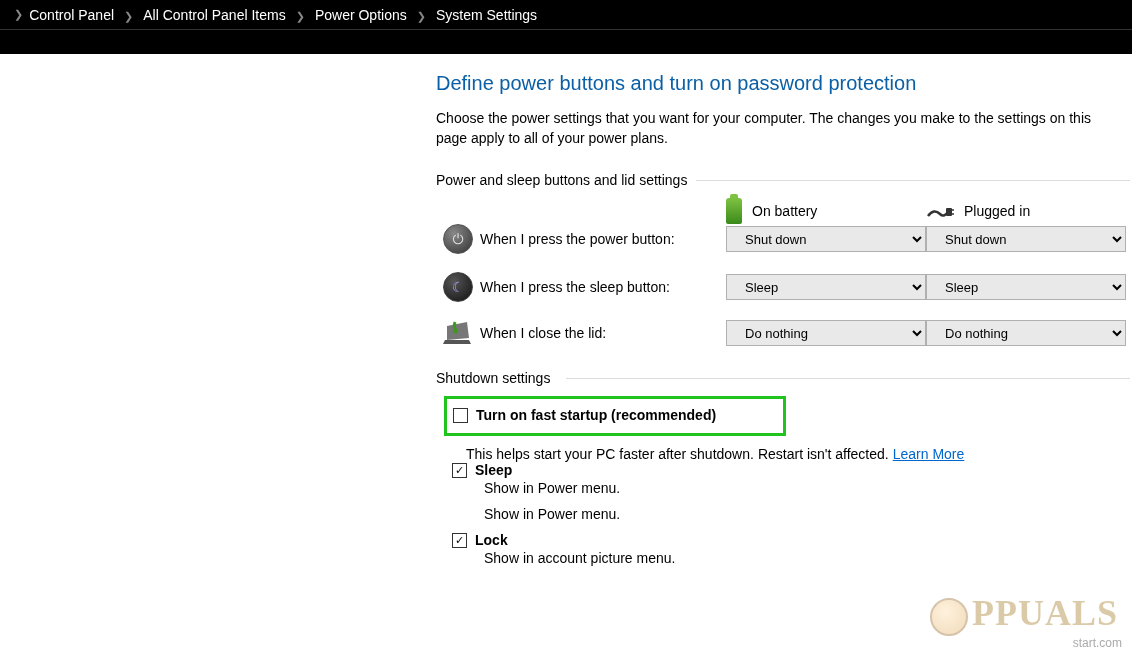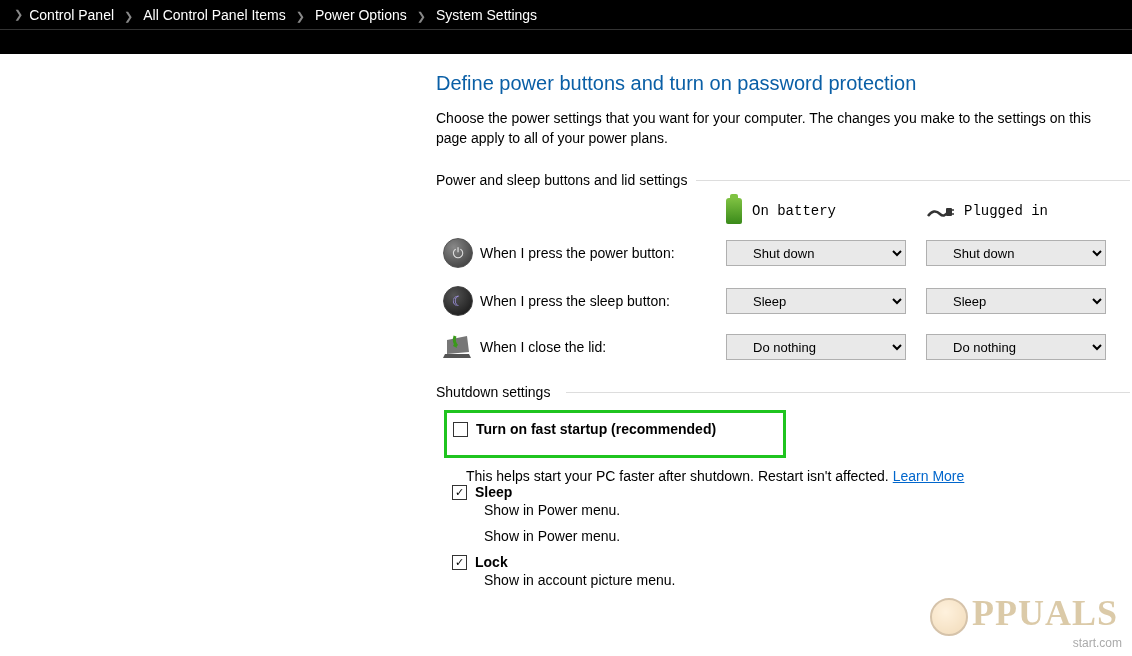--- a/index.html
+++ b/index.html
@@ -54,22 +54,20 @@
       left: 260px;
       right: 0;
       top: 50%;
       border-top: 1px solid #ddd;
       z-index: -1;
     }
     .section-header.shutdown::after { left: 130px; }
     .columns-header {
       display: flex;
       margin-top: 8px;
-      margin-bottom: 14px;
-      font-family: Liberation Mono, monospace;
     }
     .col-spacer { width: 290px; }
     .col-head {
       width: 200px;
       display: flex;
       align-items: center;
       gap: 10px;
     }
     .battery-icon {
       width: 16px; height: 26px;
@@ -90,27 +88,27 @@
     .plug-icon svg { width: 28px; height: 18px; }
     .setting-row {
       display: flex;
       align-items: center;
       margin-bottom: 18px;
     }
     .row-icon { width: 44px; display: flex; justify-content: center; }
     .row-label { width: 246px; font-size: 14px; }
     .select-cell { width: 200px; }
     select {
-      width: 180px;
+      width: 200px;
       height: 26px;
       font-size: 13px;
       font-family: inherit;
       background: #e9e9e9;
       border: 1px solid #b0b0b0;
-      padding: 2px 22px;
+      padding: 2px 14px;
     }
     .power-btn-icon {
       width: 30px; height: 30px; border-radius: 50%;
       background: radial-gradient(circle at 35% 30%, #888, #333);
       border: 1px solid #555;
       display: flex; align-items: center; justify-content: center;
       color: #ddd; font-size: 14px;
     }
     .sleep-btn-icon {
       width: 30px; height: 30px; border-radius: 50%;
@@ -118,21 +116,21 @@
       border: 1px solid #444;
       display: flex; align-items: center; justify-content: center;
       color: #b0a0ff; font-size: 14px;
     }
     .lid-icon { width: 34px; height: 26px; position: relative; }
     .lid-icon svg { width: 34px; height: 26px; }
     .shutdown-section { margin-top: 24px; }
     .shutdown-item { margin-left: 16px; margin-bottom: 10px; }
     .shutdown-item.highlighted-box {
       border: 3px solid #1fc41f;
-      padding: 8px 6px 18px;
+      padding: 8px 6px 10px;
       margin-left: 8px;
       margin-right: 40px;
       width: 342px;
     }
     .check-row { display: flex; align-items: flex-start; gap: 8px; }
     .checkbox {
       width: 15px; height: 15px;
       border: 1px solid #333;
       flex-shrink: 0;
       margin-top: 1px;

